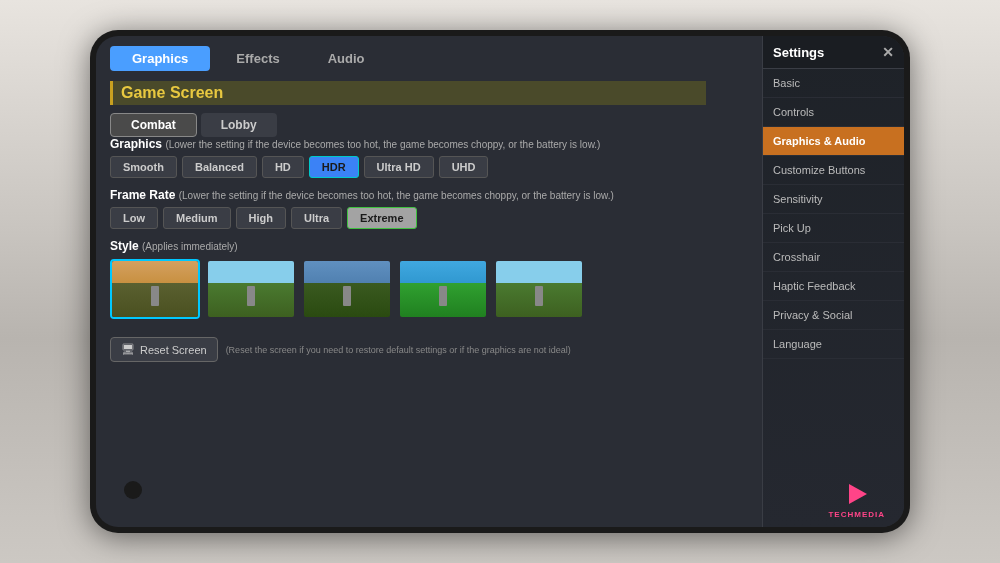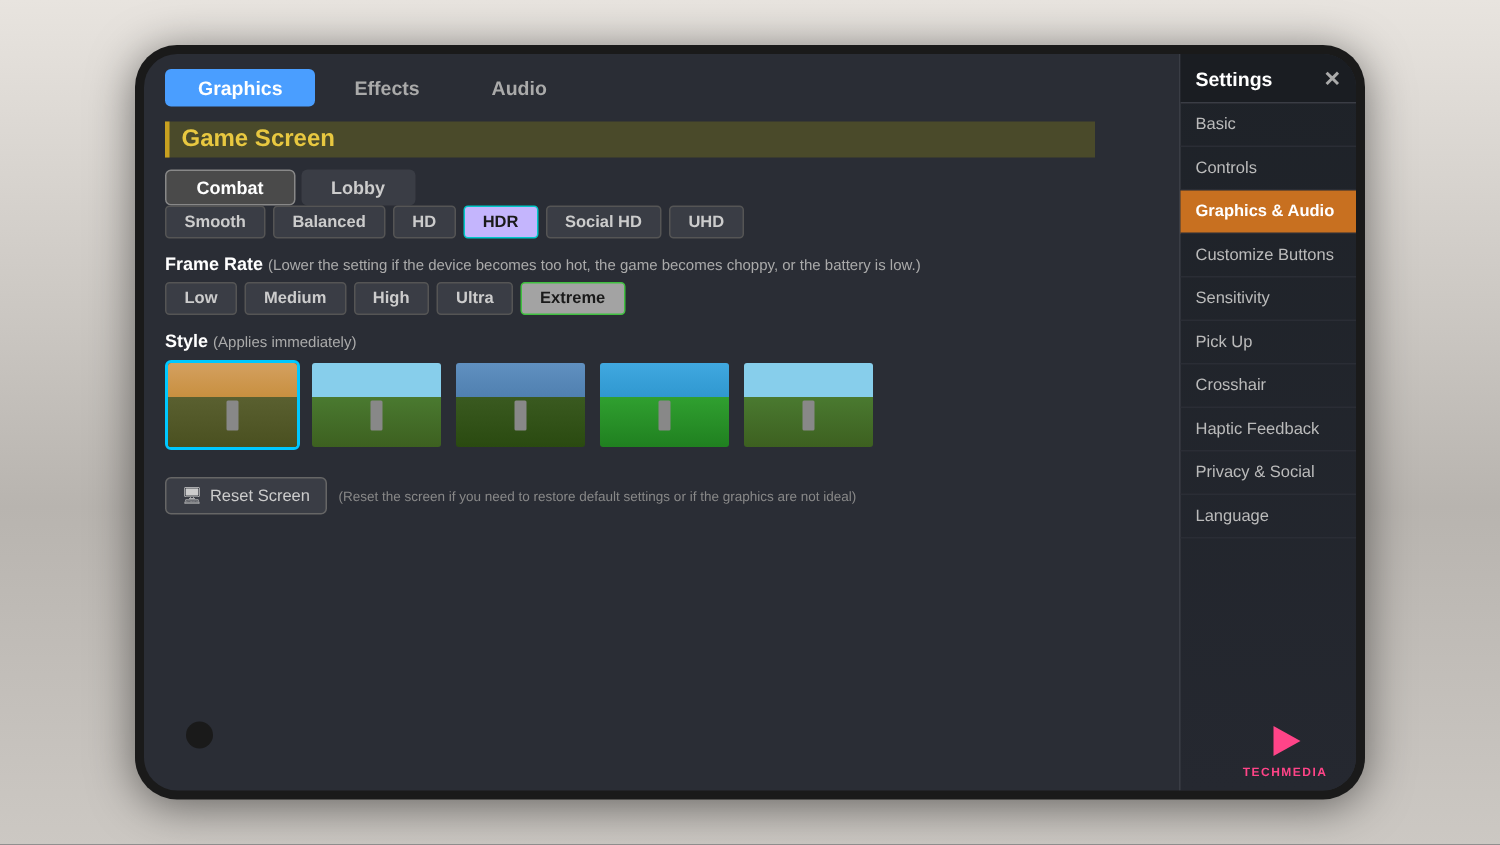--- a/index.html
+++ b/index.html
@@ -155,21 +155,21 @@
       border-radius: 3px;
       font-size: 11px;
       font-weight: 600;
       cursor: pointer;
       background: #3a3d45;
       color: #ccc;
       border: 1px solid #555;
     }
 
     .option-btn.selected-teal {
-      background: #c4b5fd;
+      background: #3b82f6;
       color: #1a1a1a;
       border-color: #00c8c8;
     }
 
     .option-btn.selected-green {
       background: #a3a3a3;
       color: #1a1a1a;
       border-color: #40c040;
     }
 
@@ -259,21 +259,21 @@
       white-space: nowrap;
     }
 
     .reset-note {
       color: #888;
       font-size: 9px;
     }
 
     
     .right-sidebar {
-      width: 118px;
+      width: 142px;
       background: linear-gradient(180deg, #1e2228 0%, #252830 100%);
       display: flex;
       flex-direction: column;
       padding: 0;
       border-left: 1px solid #3a3d45;
     }
 
     .sidebar-header {
       display: flex;
       align-items: center;
@@ -352,26 +352,30 @@
       </div>
 
       <div class="section-label">Game Screen</div>
 
       <div class="sub-tabs">
         <button class="sub-tab active">Combat</button>
         <button class="sub-tab">Lobby</button>
       </div>
 
       <div class="setting-row">
+        <div class="setting-title">
+          <span>Graphics</span>
+          <span class="note">(Lower the setting if the device becomes too hot, the game becomes choppy, or the battery is low.)</span>
+        </div>
         <div class="options-row">
           <button class="option-btn">Smooth</button>
           <button class="option-btn">Balanced</button>
           <button class="option-btn">HD</button>
           <button class="option-btn selected-teal">HDR</button>
-          <button class="option-btn">Social HD</button>
+          <button class="option-btn">Ultra HD</button>
           <button class="option-btn">UHD</button>
         </div>
       </div>
 
       <div class="setting-row">
         <div class="setting-title">
           <span>Frame Rate</span>
           <span class="note">(Lower the setting if the device becomes too hot, the game becomes choppy, or the battery is low.)</span>
         </div>
         <div class="options-row">

